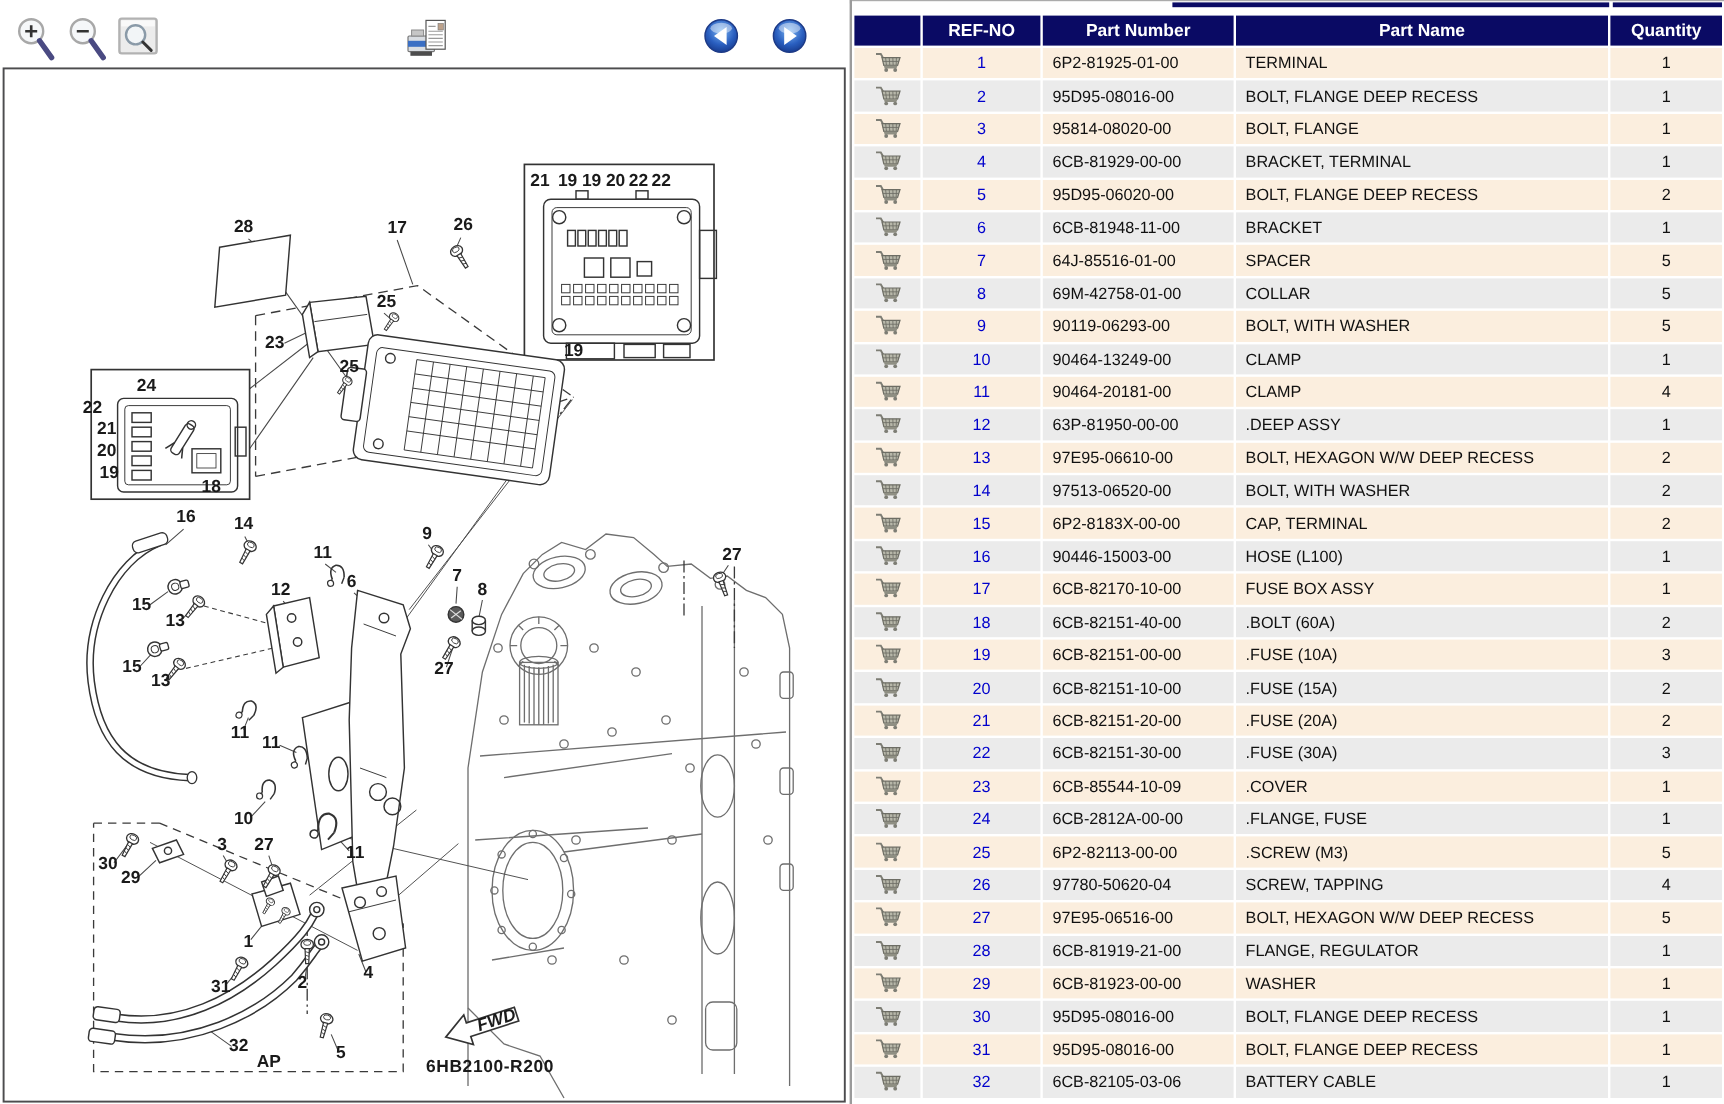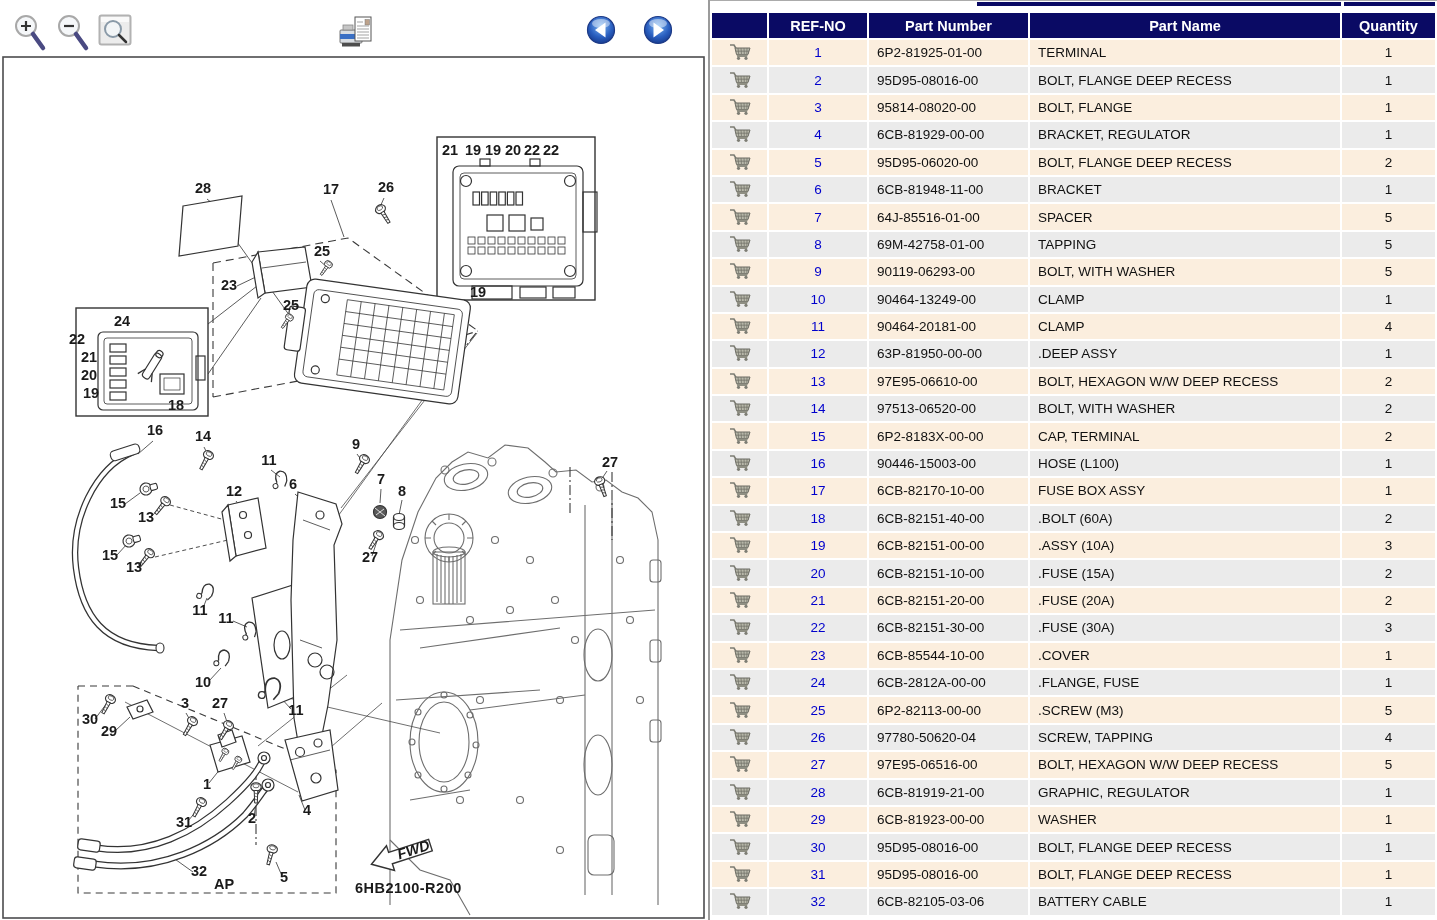--- a/index.html
+++ b/index.html
@@ -513,21 +513,21 @@
       <path d="M2,3 L6,3 L8,6.5" stroke="#7d7d74" stroke-width="1.6" fill="none"></path>
       <polygon points="7,6 22,6 20,12.5 8.5,12.5" fill="#b7b7a9" stroke="#6d6d64" stroke-width="1"></polygon>
       <path d="M10,6 L10.7,12.5 M13,6 L13.5,12.5 M16,6 L16.3,12.5 M19,6 L18.8,12.5 M7.7,9.2 L21,9.2" stroke="#6d6d64" stroke-width=".7" fill="none"></path>
       <path d="M8.5,12.5 L20,12.5 L19,15 L9.2,15 Z" fill="#8f8f83"></path>
       <circle cx="10.5" cy="16.3" r="1.6" fill="#7d7d74"></circle>
       <circle cx="18" cy="16.3" r="1.6" fill="#7d7d74"></circle>
     </svg>
   </td>
           <td class="c"><a class="ref">4</a></td>
           <td class="l">6CB-81929-00-00</td>
-          <td class="l">BRACKET, REGULATOR</td>
+          <td class="l">BRACKET, TERMINAL</td>
           <td class="c">1</td>
         </tr>
         <tr class="odd">
           <td class="icon-cell">
     <svg viewBox="0 0 24 18" width="24" height="18">
       <path d="M2,3 L6,3 L8,6.5" stroke="#7d7d74" stroke-width="1.6" fill="none"></path>
       <polygon points="7,6 22,6 20,12.5 8.5,12.5" fill="#b7b7a9" stroke="#6d6d64" stroke-width="1"></polygon>
       <path d="M10,6 L10.7,12.5 M13,6 L13.5,12.5 M16,6 L16.3,12.5 M19,6 L18.8,12.5 M7.7,9.2 L21,9.2" stroke="#6d6d64" stroke-width=".7" fill="none"></path>
       <path d="M8.5,12.5 L20,12.5 L19,15 L9.2,15 Z" fill="#8f8f83"></path>
       <circle cx="10.5" cy="16.3" r="1.6" fill="#7d7d74"></circle>
@@ -577,21 +577,21 @@
       <path d="M2,3 L6,3 L8,6.5" stroke="#7d7d74" stroke-width="1.6" fill="none"></path>
       <polygon points="7,6 22,6 20,12.5 8.5,12.5" fill="#b7b7a9" stroke="#6d6d64" stroke-width="1"></polygon>
       <path d="M10,6 L10.7,12.5 M13,6 L13.5,12.5 M16,6 L16.3,12.5 M19,6 L18.8,12.5 M7.7,9.2 L21,9.2" stroke="#6d6d64" stroke-width=".7" fill="none"></path>
       <path d="M8.5,12.5 L20,12.5 L19,15 L9.2,15 Z" fill="#8f8f83"></path>
       <circle cx="10.5" cy="16.3" r="1.6" fill="#7d7d74"></circle>
       <circle cx="18" cy="16.3" r="1.6" fill="#7d7d74"></circle>
     </svg>
   </td>
           <td class="c"><a class="ref">8</a></td>
           <td class="l">69M-42758-01-00</td>
-          <td class="l">TAPPING</td>
+          <td class="l">COLLAR</td>
           <td class="c">5</td>
         </tr>
         <tr class="odd">
           <td class="icon-cell">
     <svg viewBox="0 0 24 18" width="24" height="18">
       <path d="M2,3 L6,3 L8,6.5" stroke="#7d7d74" stroke-width="1.6" fill="none"></path>
       <polygon points="7,6 22,6 20,12.5 8.5,12.5" fill="#b7b7a9" stroke="#6d6d64" stroke-width="1"></polygon>
       <path d="M10,6 L10.7,12.5 M13,6 L13.5,12.5 M16,6 L16.3,12.5 M19,6 L18.8,12.5 M7.7,9.2 L21,9.2" stroke="#6d6d64" stroke-width=".7" fill="none"></path>
       <path d="M8.5,12.5 L20,12.5 L19,15 L9.2,15 Z" fill="#8f8f83"></path>
       <circle cx="10.5" cy="16.3" r="1.6" fill="#7d7d74"></circle>
@@ -753,21 +753,21 @@
       <path d="M2,3 L6,3 L8,6.5" stroke="#7d7d74" stroke-width="1.6" fill="none"></path>
       <polygon points="7,6 22,6 20,12.5 8.5,12.5" fill="#b7b7a9" stroke="#6d6d64" stroke-width="1"></polygon>
       <path d="M10,6 L10.7,12.5 M13,6 L13.5,12.5 M16,6 L16.3,12.5 M19,6 L18.8,12.5 M7.7,9.2 L21,9.2" stroke="#6d6d64" stroke-width=".7" fill="none"></path>
       <path d="M8.5,12.5 L20,12.5 L19,15 L9.2,15 Z" fill="#8f8f83"></path>
       <circle cx="10.5" cy="16.3" r="1.6" fill="#7d7d74"></circle>
       <circle cx="18" cy="16.3" r="1.6" fill="#7d7d74"></circle>
     </svg>
   </td>
           <td class="c"><a class="ref">19</a></td>
           <td class="l">6CB-82151-00-00</td>
-          <td class="l">.ASSY (10A)</td>
+          <td class="l">.FUSE (10A)</td>
           <td class="c">3</td>
         </tr>
         <tr class="even">
           <td class="icon-cell">
     <svg viewBox="0 0 24 18" width="24" height="18">
       <path d="M2,3 L6,3 L8,6.5" stroke="#7d7d74" stroke-width="1.6" fill="none"></path>
       <polygon points="7,6 22,6 20,12.5 8.5,12.5" fill="#b7b7a9" stroke="#6d6d64" stroke-width="1"></polygon>
       <path d="M10,6 L10.7,12.5 M13,6 L13.5,12.5 M16,6 L16.3,12.5 M19,6 L18.8,12.5 M7.7,9.2 L21,9.2" stroke="#6d6d64" stroke-width=".7" fill="none"></path>
       <path d="M8.5,12.5 L20,12.5 L19,15 L9.2,15 Z" fill="#8f8f83"></path>
       <circle cx="10.5" cy="16.3" r="1.6" fill="#7d7d74"></circle>
@@ -816,21 +816,21 @@
     <svg viewBox="0 0 24 18" width="24" height="18">
       <path d="M2,3 L6,3 L8,6.5" stroke="#7d7d74" stroke-width="1.6" fill="none"></path>
       <polygon points="7,6 22,6 20,12.5 8.5,12.5" fill="#b7b7a9" stroke="#6d6d64" stroke-width="1"></polygon>
       <path d="M10,6 L10.7,12.5 M13,6 L13.5,12.5 M16,6 L16.3,12.5 M19,6 L18.8,12.5 M7.7,9.2 L21,9.2" stroke="#6d6d64" stroke-width=".7" fill="none"></path>
       <path d="M8.5,12.5 L20,12.5 L19,15 L9.2,15 Z" fill="#8f8f83"></path>
       <circle cx="10.5" cy="16.3" r="1.6" fill="#7d7d74"></circle>
       <circle cx="18" cy="16.3" r="1.6" fill="#7d7d74"></circle>
     </svg>
   </td>
           <td class="c"><a class="ref">23</a></td>
-          <td class="l">6CB-85544-10-00</td>
+          <td class="l">6CB-85544-10-09</td>
           <td class="l">.COVER</td>
           <td class="c">1</td>
         </tr>
         <tr class="even">
           <td class="icon-cell">
     <svg viewBox="0 0 24 18" width="24" height="18">
       <path d="M2,3 L6,3 L8,6.5" stroke="#7d7d74" stroke-width="1.6" fill="none"></path>
       <polygon points="7,6 22,6 20,12.5 8.5,12.5" fill="#b7b7a9" stroke="#6d6d64" stroke-width="1"></polygon>
       <path d="M10,6 L10.7,12.5 M13,6 L13.5,12.5 M16,6 L16.3,12.5 M19,6 L18.8,12.5 M7.7,9.2 L21,9.2" stroke="#6d6d64" stroke-width=".7" fill="none"></path>
       <path d="M8.5,12.5 L20,12.5 L19,15 L9.2,15 Z" fill="#8f8f83"></path>
@@ -897,21 +897,21 @@
       <path d="M2,3 L6,3 L8,6.5" stroke="#7d7d74" stroke-width="1.6" fill="none"></path>
       <polygon points="7,6 22,6 20,12.5 8.5,12.5" fill="#b7b7a9" stroke="#6d6d64" stroke-width="1"></polygon>
       <path d="M10,6 L10.7,12.5 M13,6 L13.5,12.5 M16,6 L16.3,12.5 M19,6 L18.8,12.5 M7.7,9.2 L21,9.2" stroke="#6d6d64" stroke-width=".7" fill="none"></path>
       <path d="M8.5,12.5 L20,12.5 L19,15 L9.2,15 Z" fill="#8f8f83"></path>
       <circle cx="10.5" cy="16.3" r="1.6" fill="#7d7d74"></circle>
       <circle cx="18" cy="16.3" r="1.6" fill="#7d7d74"></circle>
     </svg>
   </td>
           <td class="c"><a class="ref">28</a></td>
           <td class="l">6CB-81919-21-00</td>
-          <td class="l">GRAPHIC, REGULATOR</td>
+          <td class="l">FLANGE, REGULATOR</td>
           <td class="c">1</td>
         </tr>
         <tr class="odd">
           <td class="icon-cell">
     <svg viewBox="0 0 24 18" width="24" height="18">
       <path d="M2,3 L6,3 L8,6.5" stroke="#7d7d74" stroke-width="1.6" fill="none"></path>
       <polygon points="7,6 22,6 20,12.5 8.5,12.5" fill="#b7b7a9" stroke="#6d6d64" stroke-width="1"></polygon>
       <path d="M10,6 L10.7,12.5 M13,6 L13.5,12.5 M16,6 L16.3,12.5 M19,6 L18.8,12.5 M7.7,9.2 L21,9.2" stroke="#6d6d64" stroke-width=".7" fill="none"></path>
       <path d="M8.5,12.5 L20,12.5 L19,15 L9.2,15 Z" fill="#8f8f83"></path>
       <circle cx="10.5" cy="16.3" r="1.6" fill="#7d7d74"></circle>

